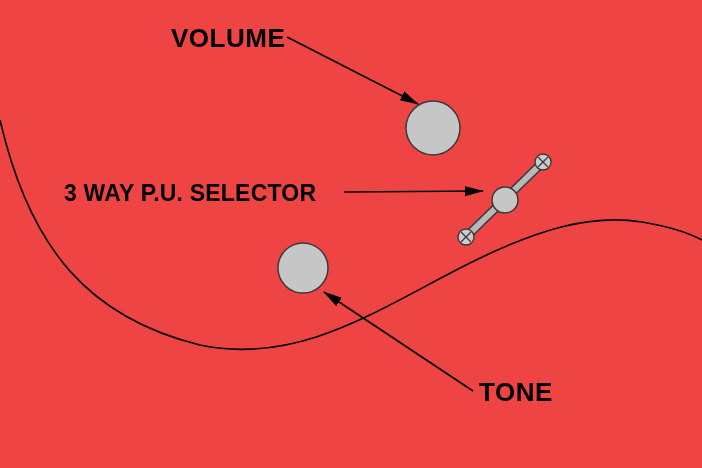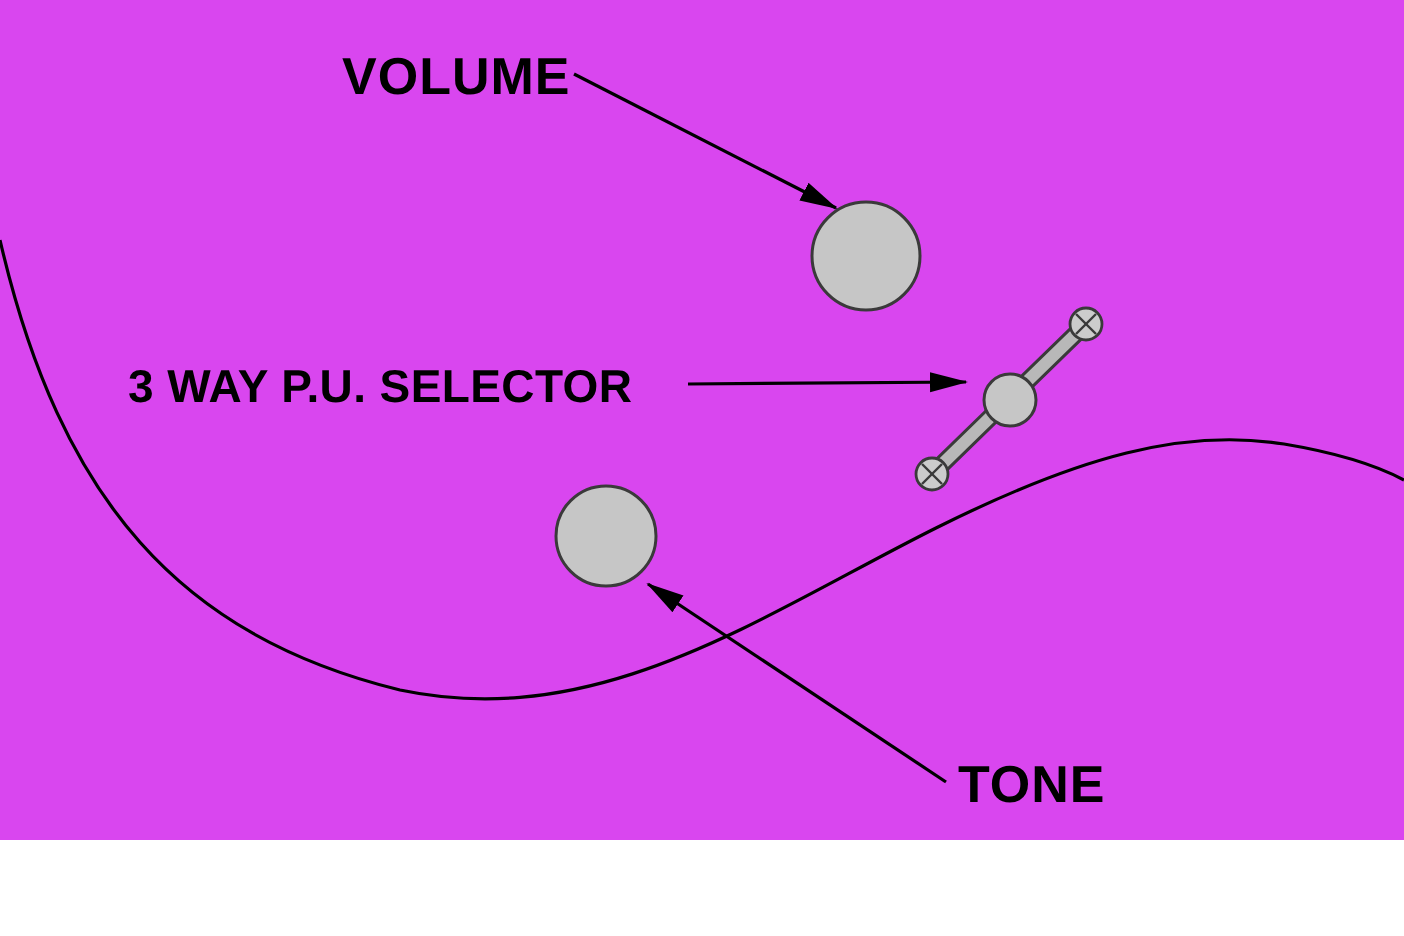--- a/index.html
+++ b/index.html
@@ -3,22 +3,22 @@
 <meta charset="utf-8">
 <style>
   html, body {
     margin: 0;
     padding: 0;
     background: #ffffff;
   }
   .stage {
     position: relative;
     width: 702px;
-    height: 420px;
-    background: #d946ef;
+    height: 468px;
+    background: #ef4444;
     overflow: hidden;
     font-family: "Liberation Sans", sans-serif;
   }
   svg text {
     font-family: "Liberation Sans", "DejaVu Sans", sans-serif;
     font-weight: bold;
     fill: #000000;
   }
   .label-large { font-size: 26px; letter-spacing: 0.5px; }
   .label-medium { font-size: 23px; letter-spacing: 0.2px; }

